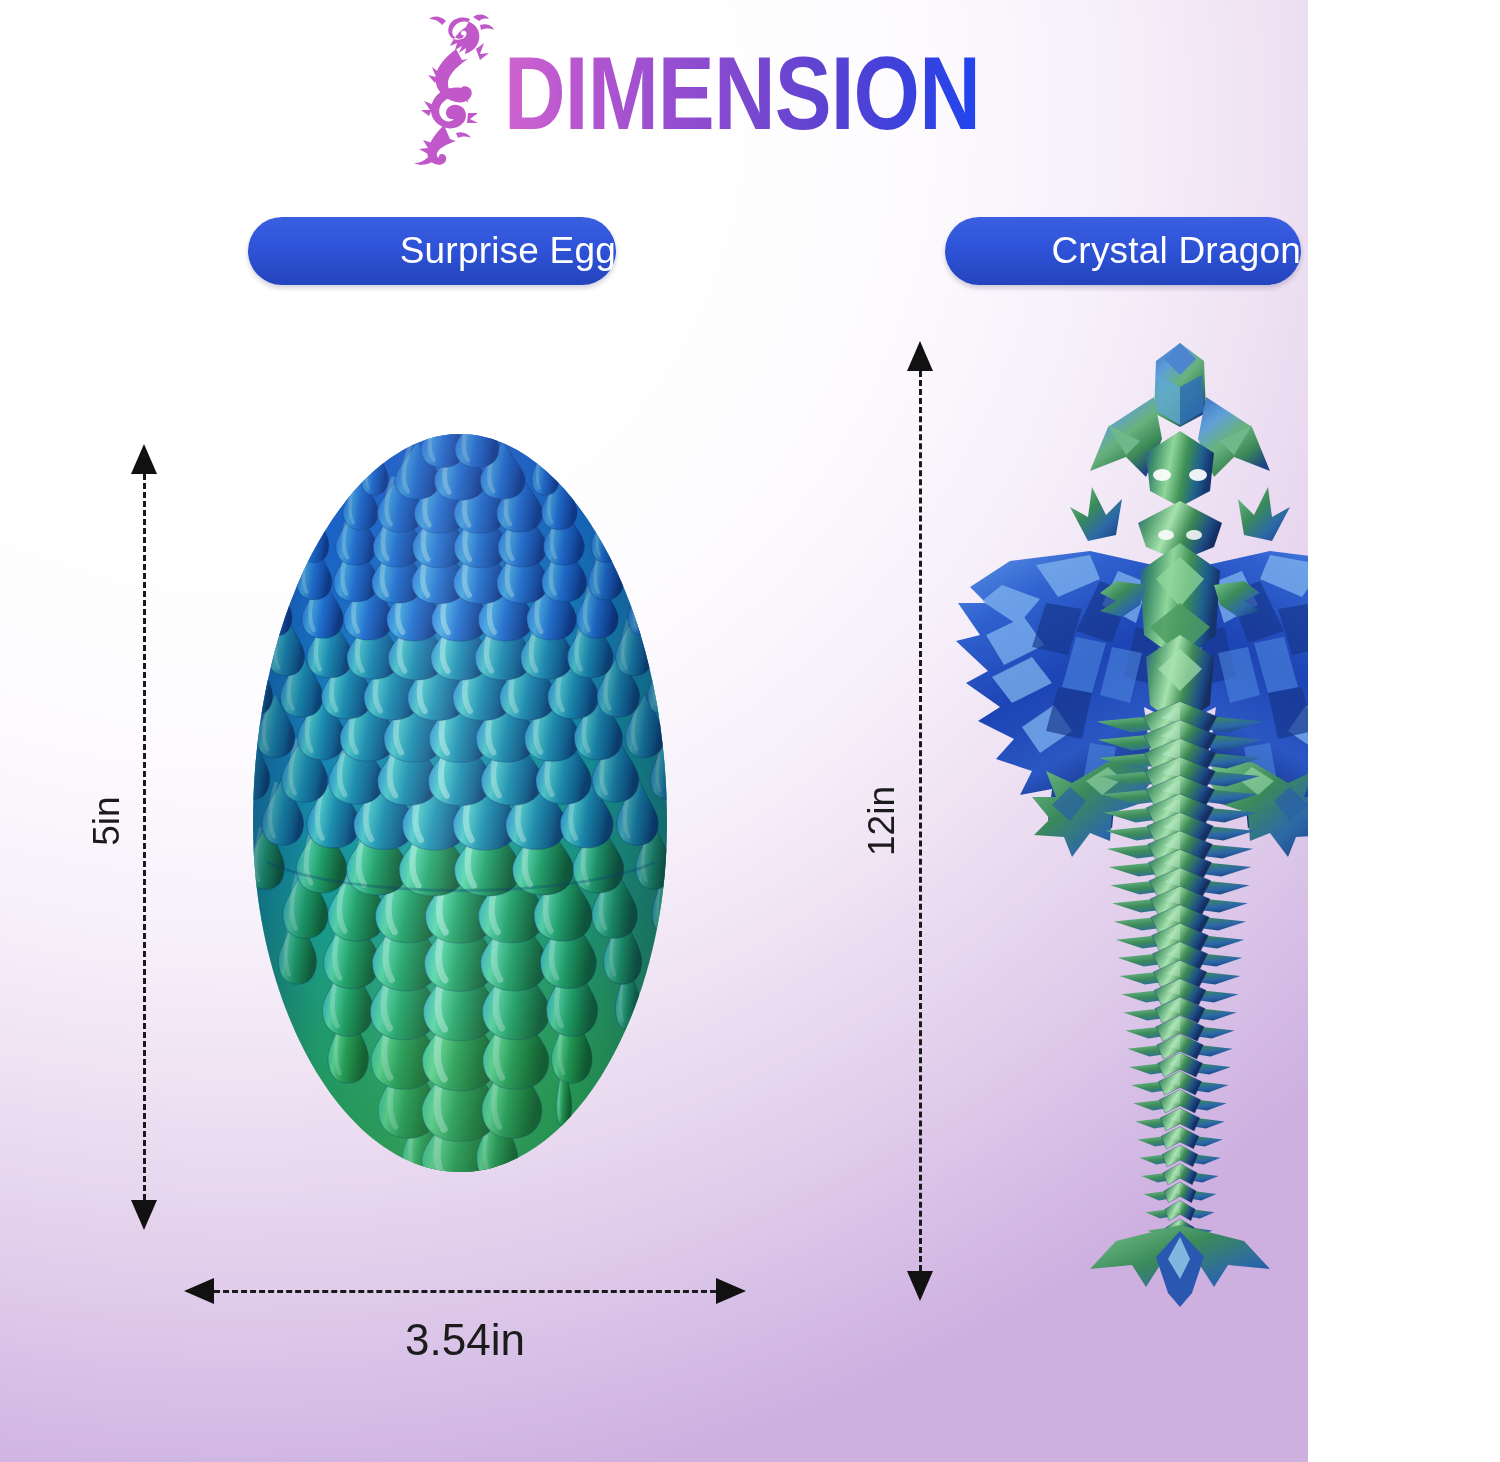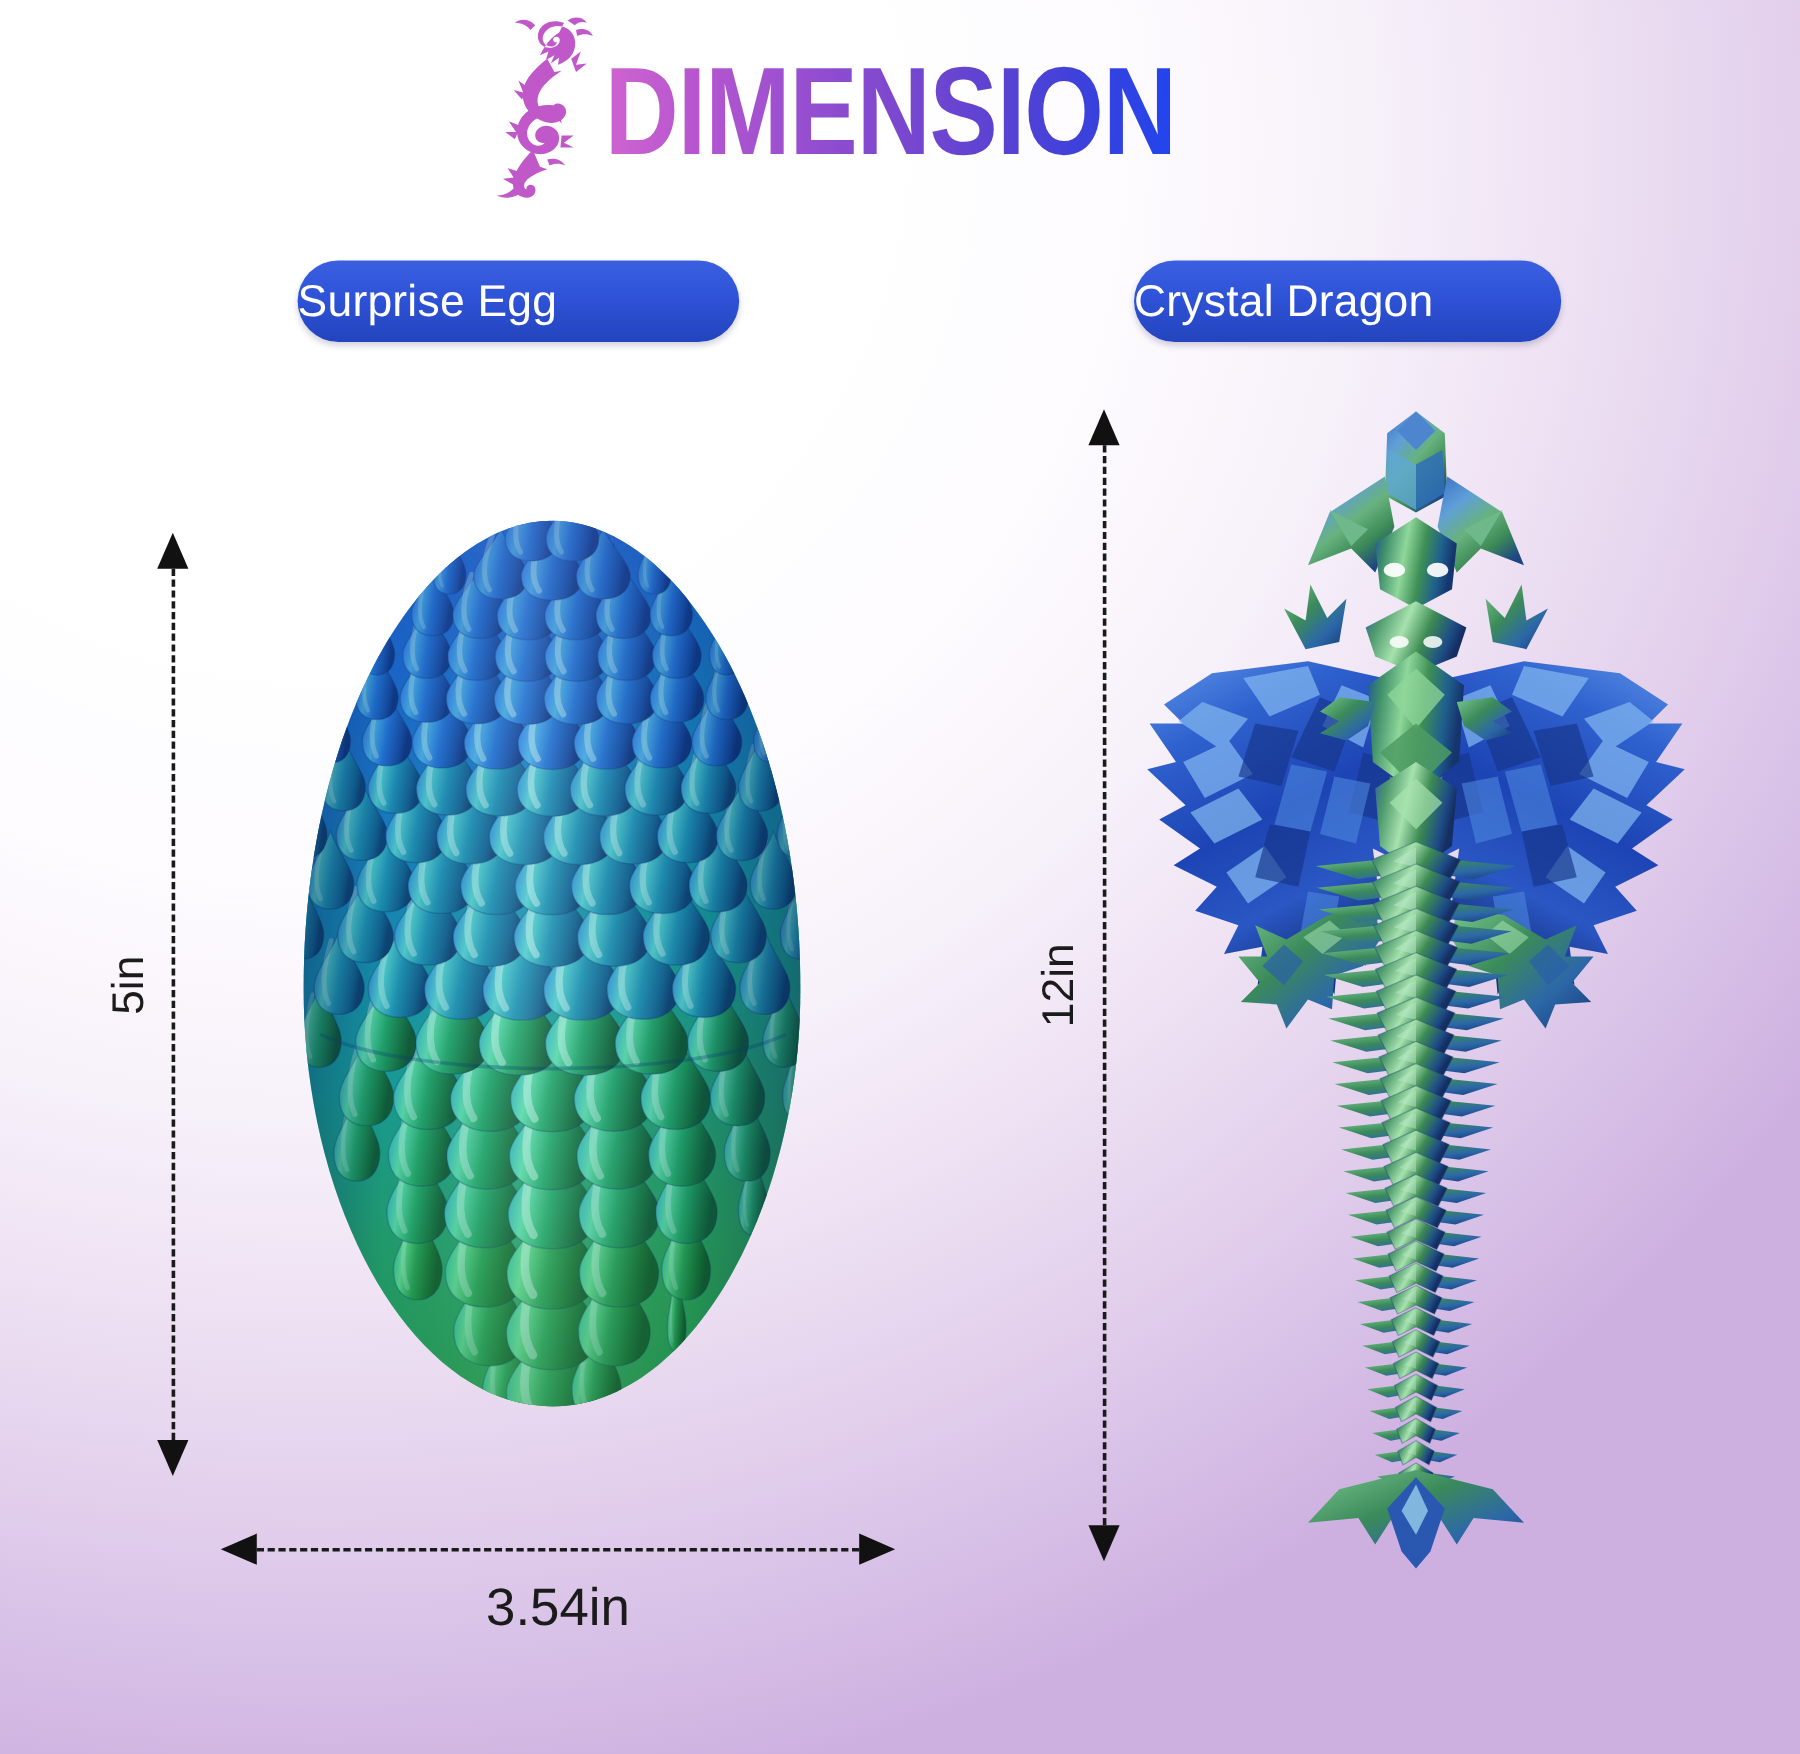--- a/index.html
+++ b/index.html
@@ -13,21 +13,21 @@
   body {
     font-family: "Liberation Sans", sans-serif;
     position: relative;
     background: #ffffff;
   }
 
   
   #page {
     position: absolute;
     inset: 0;
-    width: 1500px;
+    width: 1308px;
     height: 1462px;
     background:
       radial-gradient(ellipse 1500px 1400px at 18% 8%,
         #ffffff 0%,
         #ffffff 30%,
         #fdfbfe 45%,
         #f7f1fa 58%,
         #eee1f3 70%,
         #e2cfec 82%,
         #d6bee6 92%,
@@ -80,21 +80,21 @@
 
   
   .pill {
     position: absolute;
     height: 68px;
     border-radius: 34px;
     background: linear-gradient(180deg, #3a5fe0 0%, #2f53d8 45%, #2344bd 100%);
     box-shadow: 0 3px 5px rgba(40,40,90,0.22);
     display: flex;
     align-items: center;
-    justify-content: flex-start;
+    justify-content: flex-end;
     color: #ffffff;
     font-size: 37px;
     letter-spacing: 0.2px;
     white-space: nowrap;
   }
   #pill-egg    { left: 248px; top: 217px; width: 368px; }
   #pill-dragon { left: 945px; top: 217px; width: 356px; }
 
   
   .dim-line-v {

